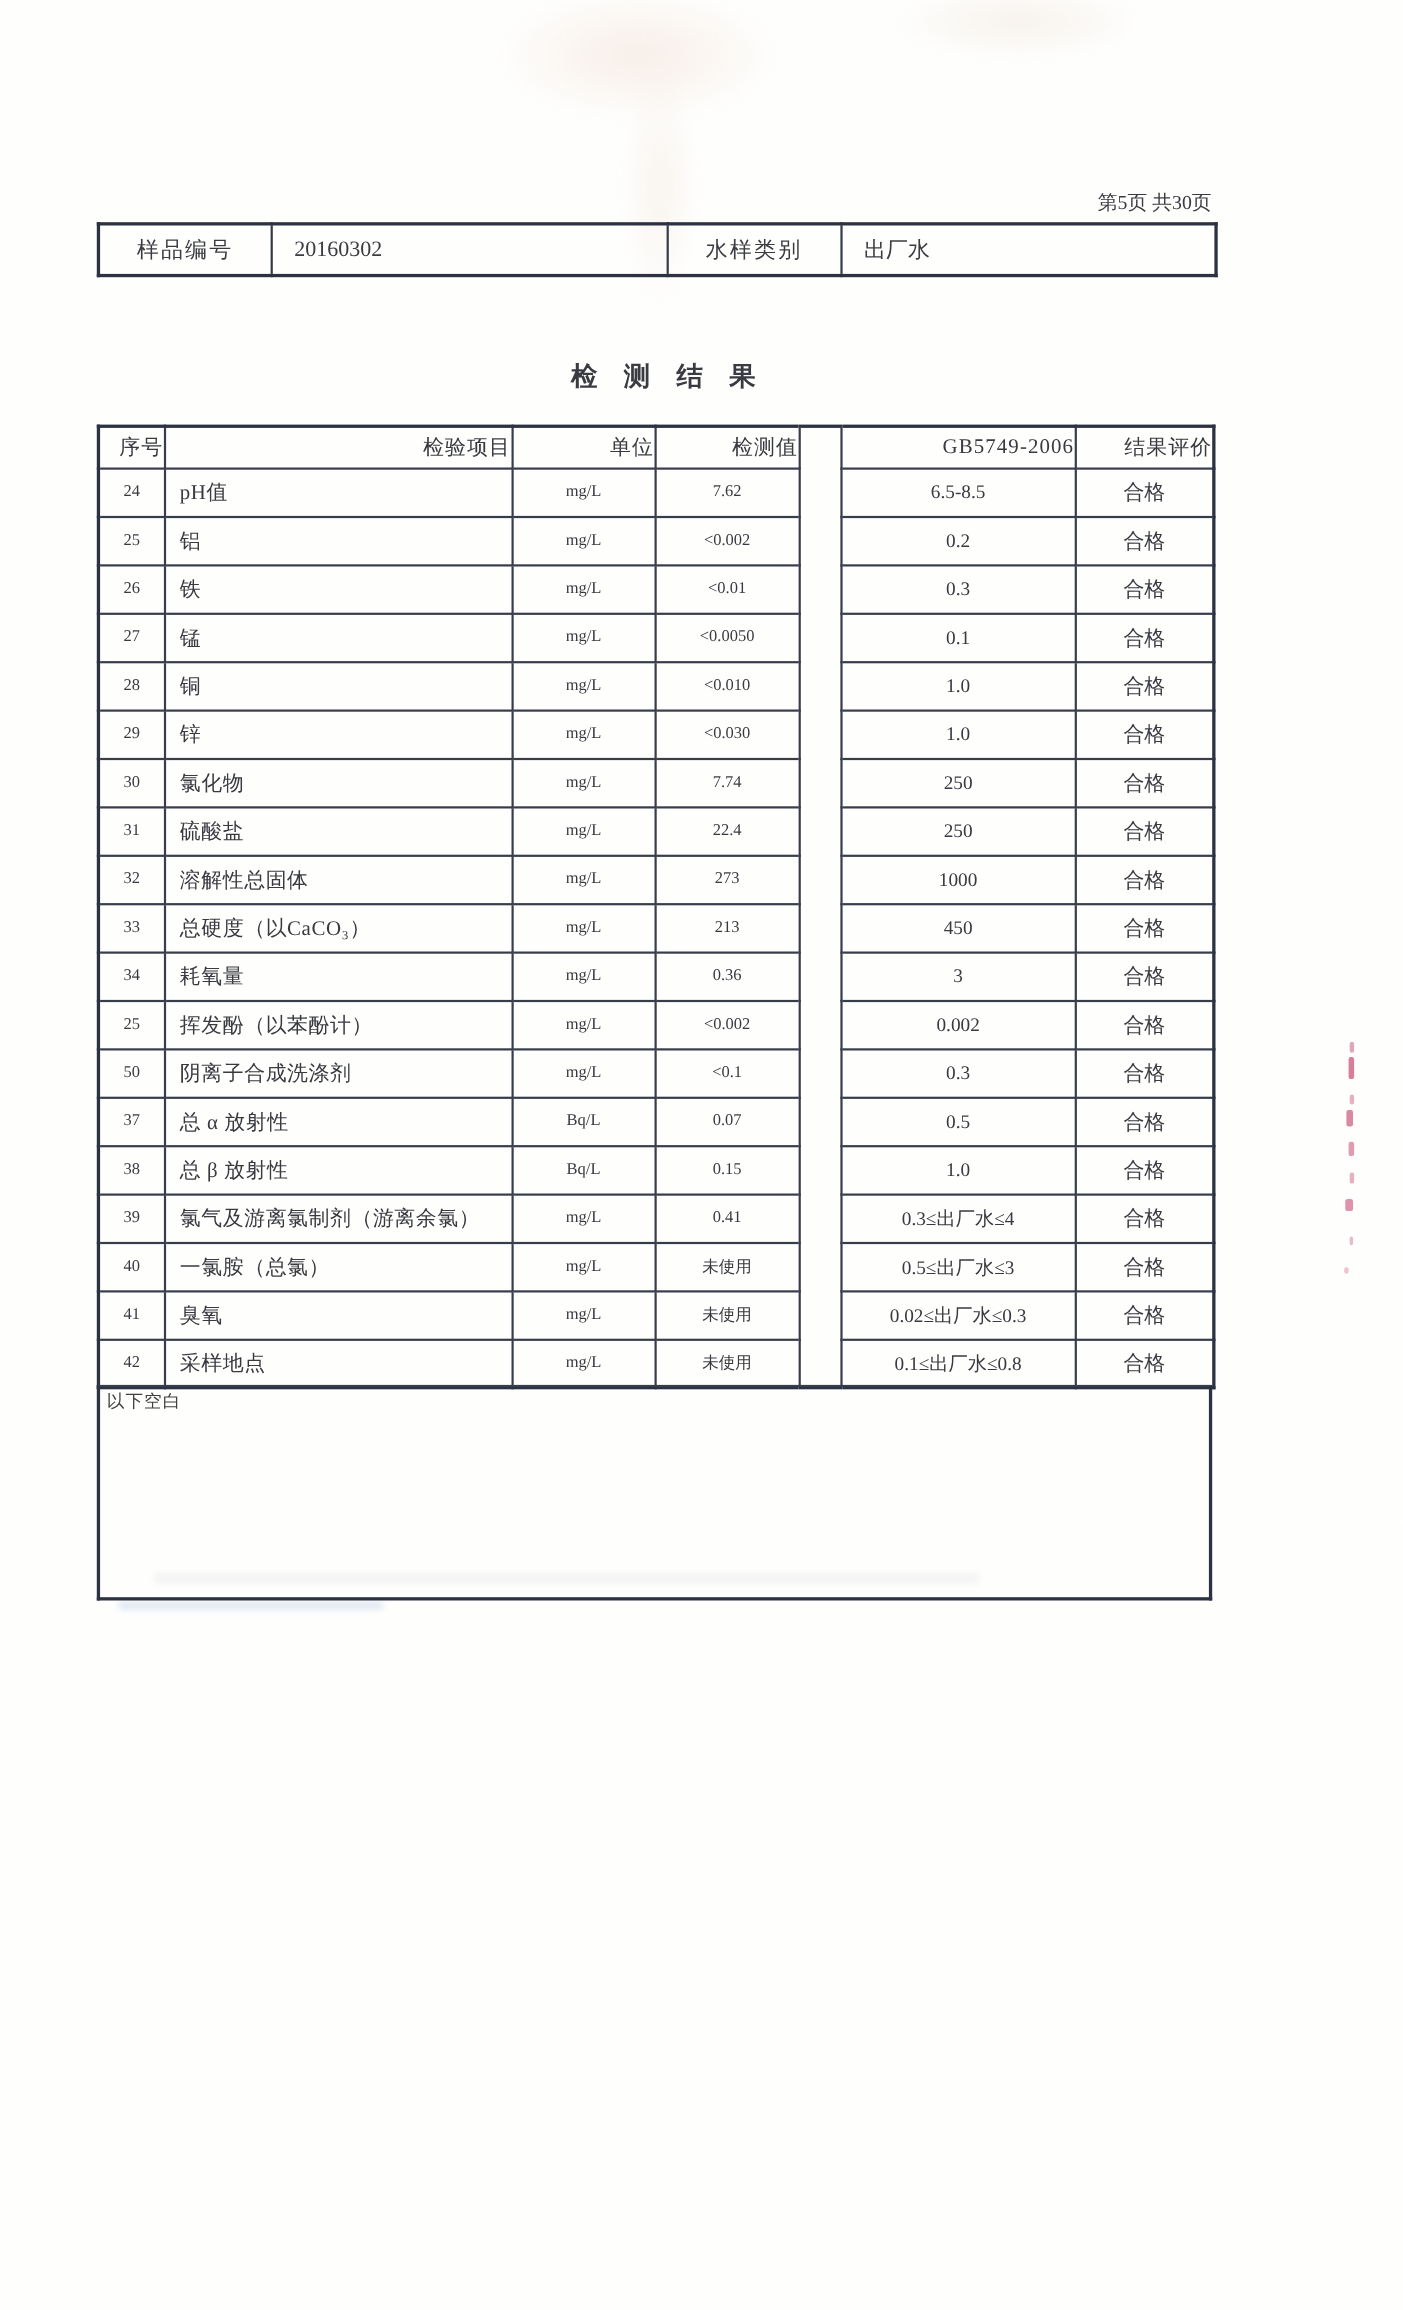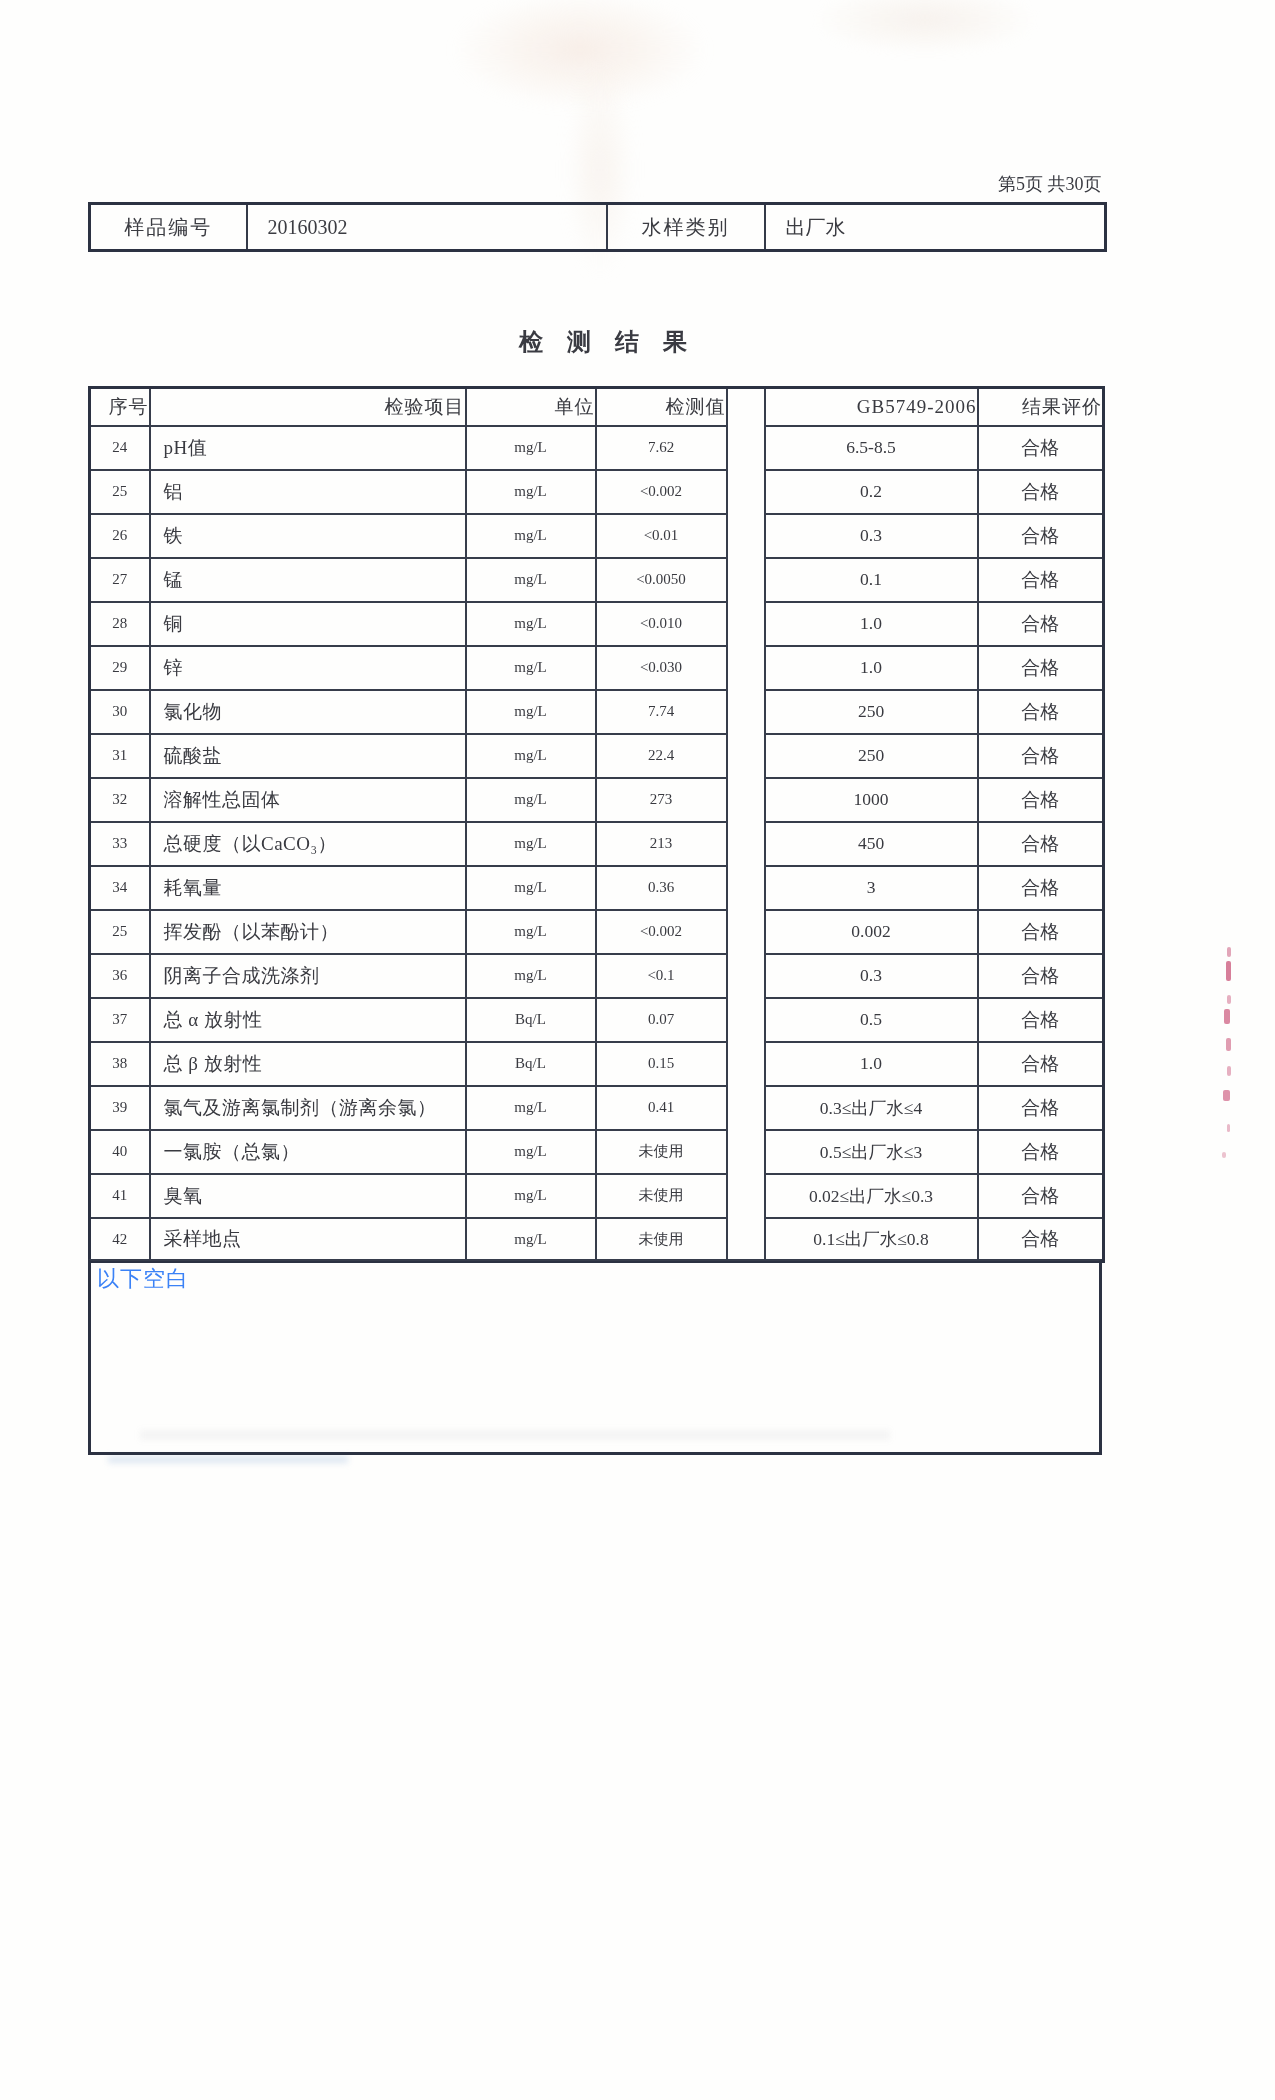--- a/index.html
+++ b/index.html
@@ -105,22 +105,22 @@
   }
 
   .blank-box {
     position: absolute;
     top: 1259px; left: 88px;
     width: 1014px; height: 196px;
     border: 3px solid #2c3242;
     border-top: 2px solid #373d4b;
   }
   .blank-box .note {
-    font-size: 22px;
-    color: #3b82f6;
+    font-size: 16px;
+    color: #404040;
     padding: 3px 0 0 6px;
     letter-spacing: 1px;
   }
 
   
   .red-marks { position: absolute; left: 0; top: 0; }
   .red-mark { position: absolute; border-radius: 2px; filter: blur(0.6px); }
 </style>
 </head>
 <body>
@@ -264,21 +264,21 @@
     </tr>
         <tr>
       <td class="num">25</td>
       <td class="item">挥发酚（以苯酚计）</td>
       <td class="num">mg/L</td>
       <td class="num">&lt;0.002</td>
       <td class="standard">0.002</td>
       <td>合格</td>
     </tr>
         <tr>
-      <td class="num">36</td>
+      <td class="num">50</td>
       <td class="item">阴离子合成洗涤剂</td>
       <td class="num">mg/L</td>
       <td class="num">&lt;0.1</td>
       <td class="standard">0.3</td>
       <td>合格</td>
     </tr>
         <tr>
       <td class="num">37</td>
       <td class="item">总 α 放射性</td>
       <td class="num">Bq/L</td>

